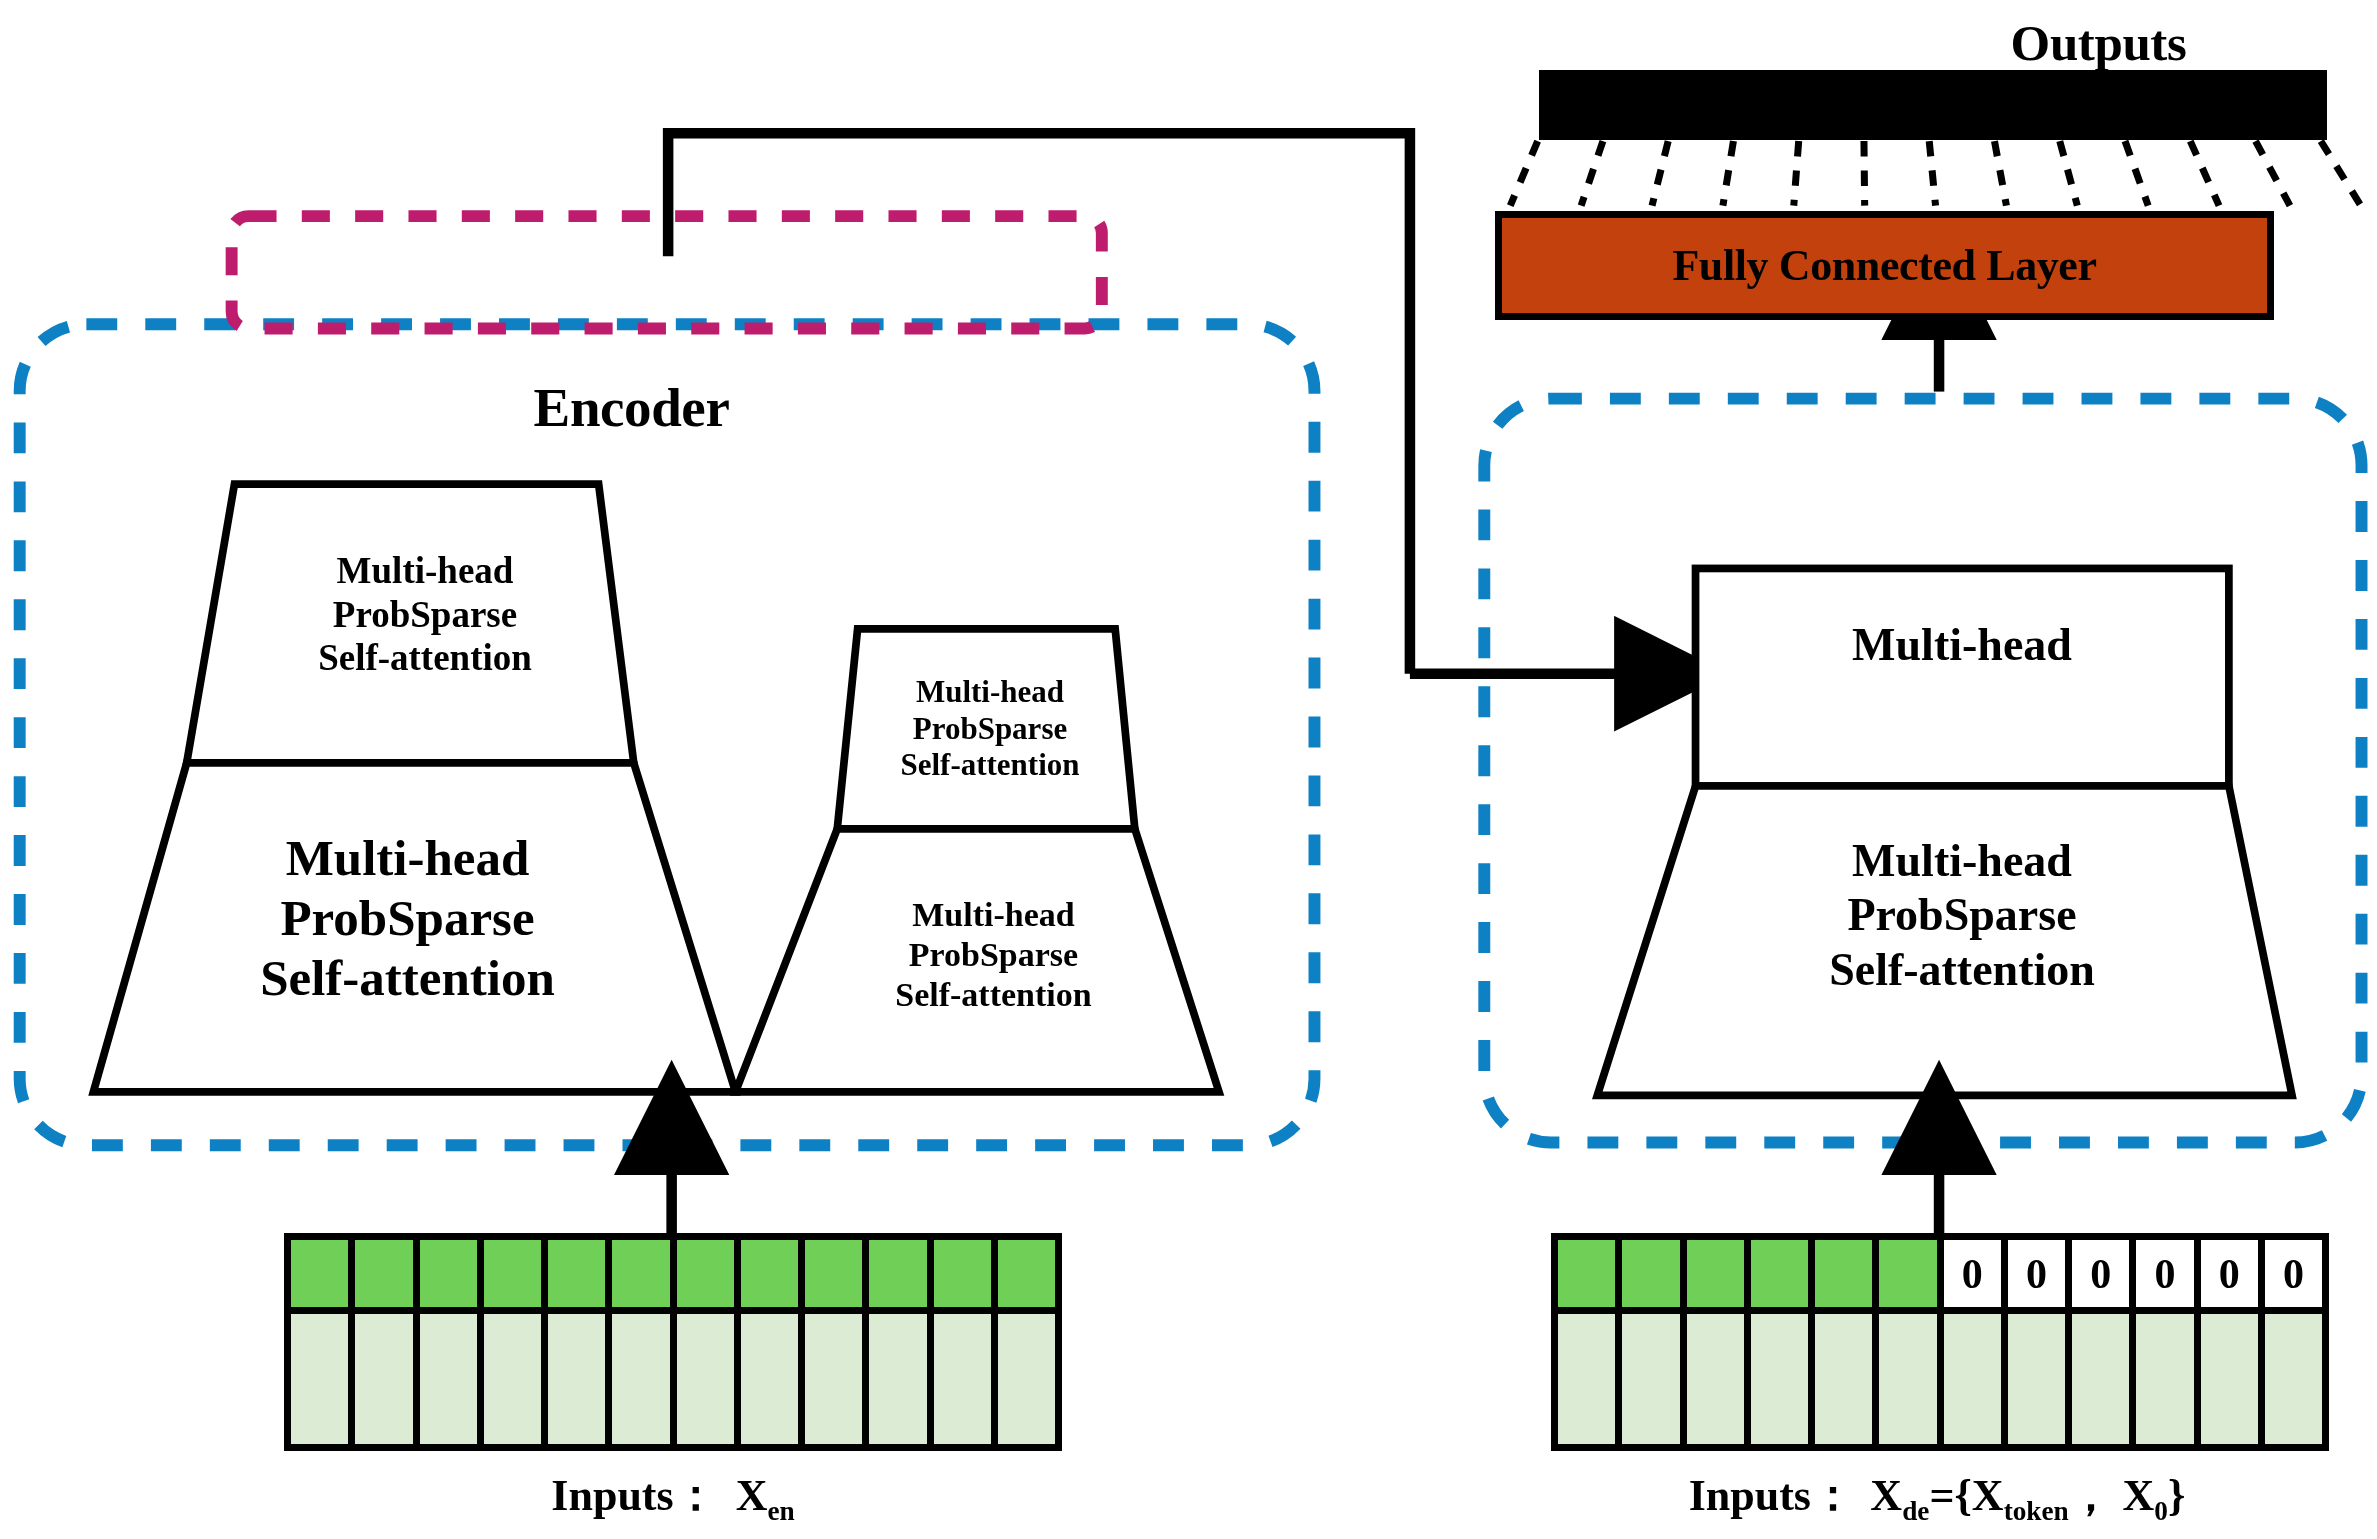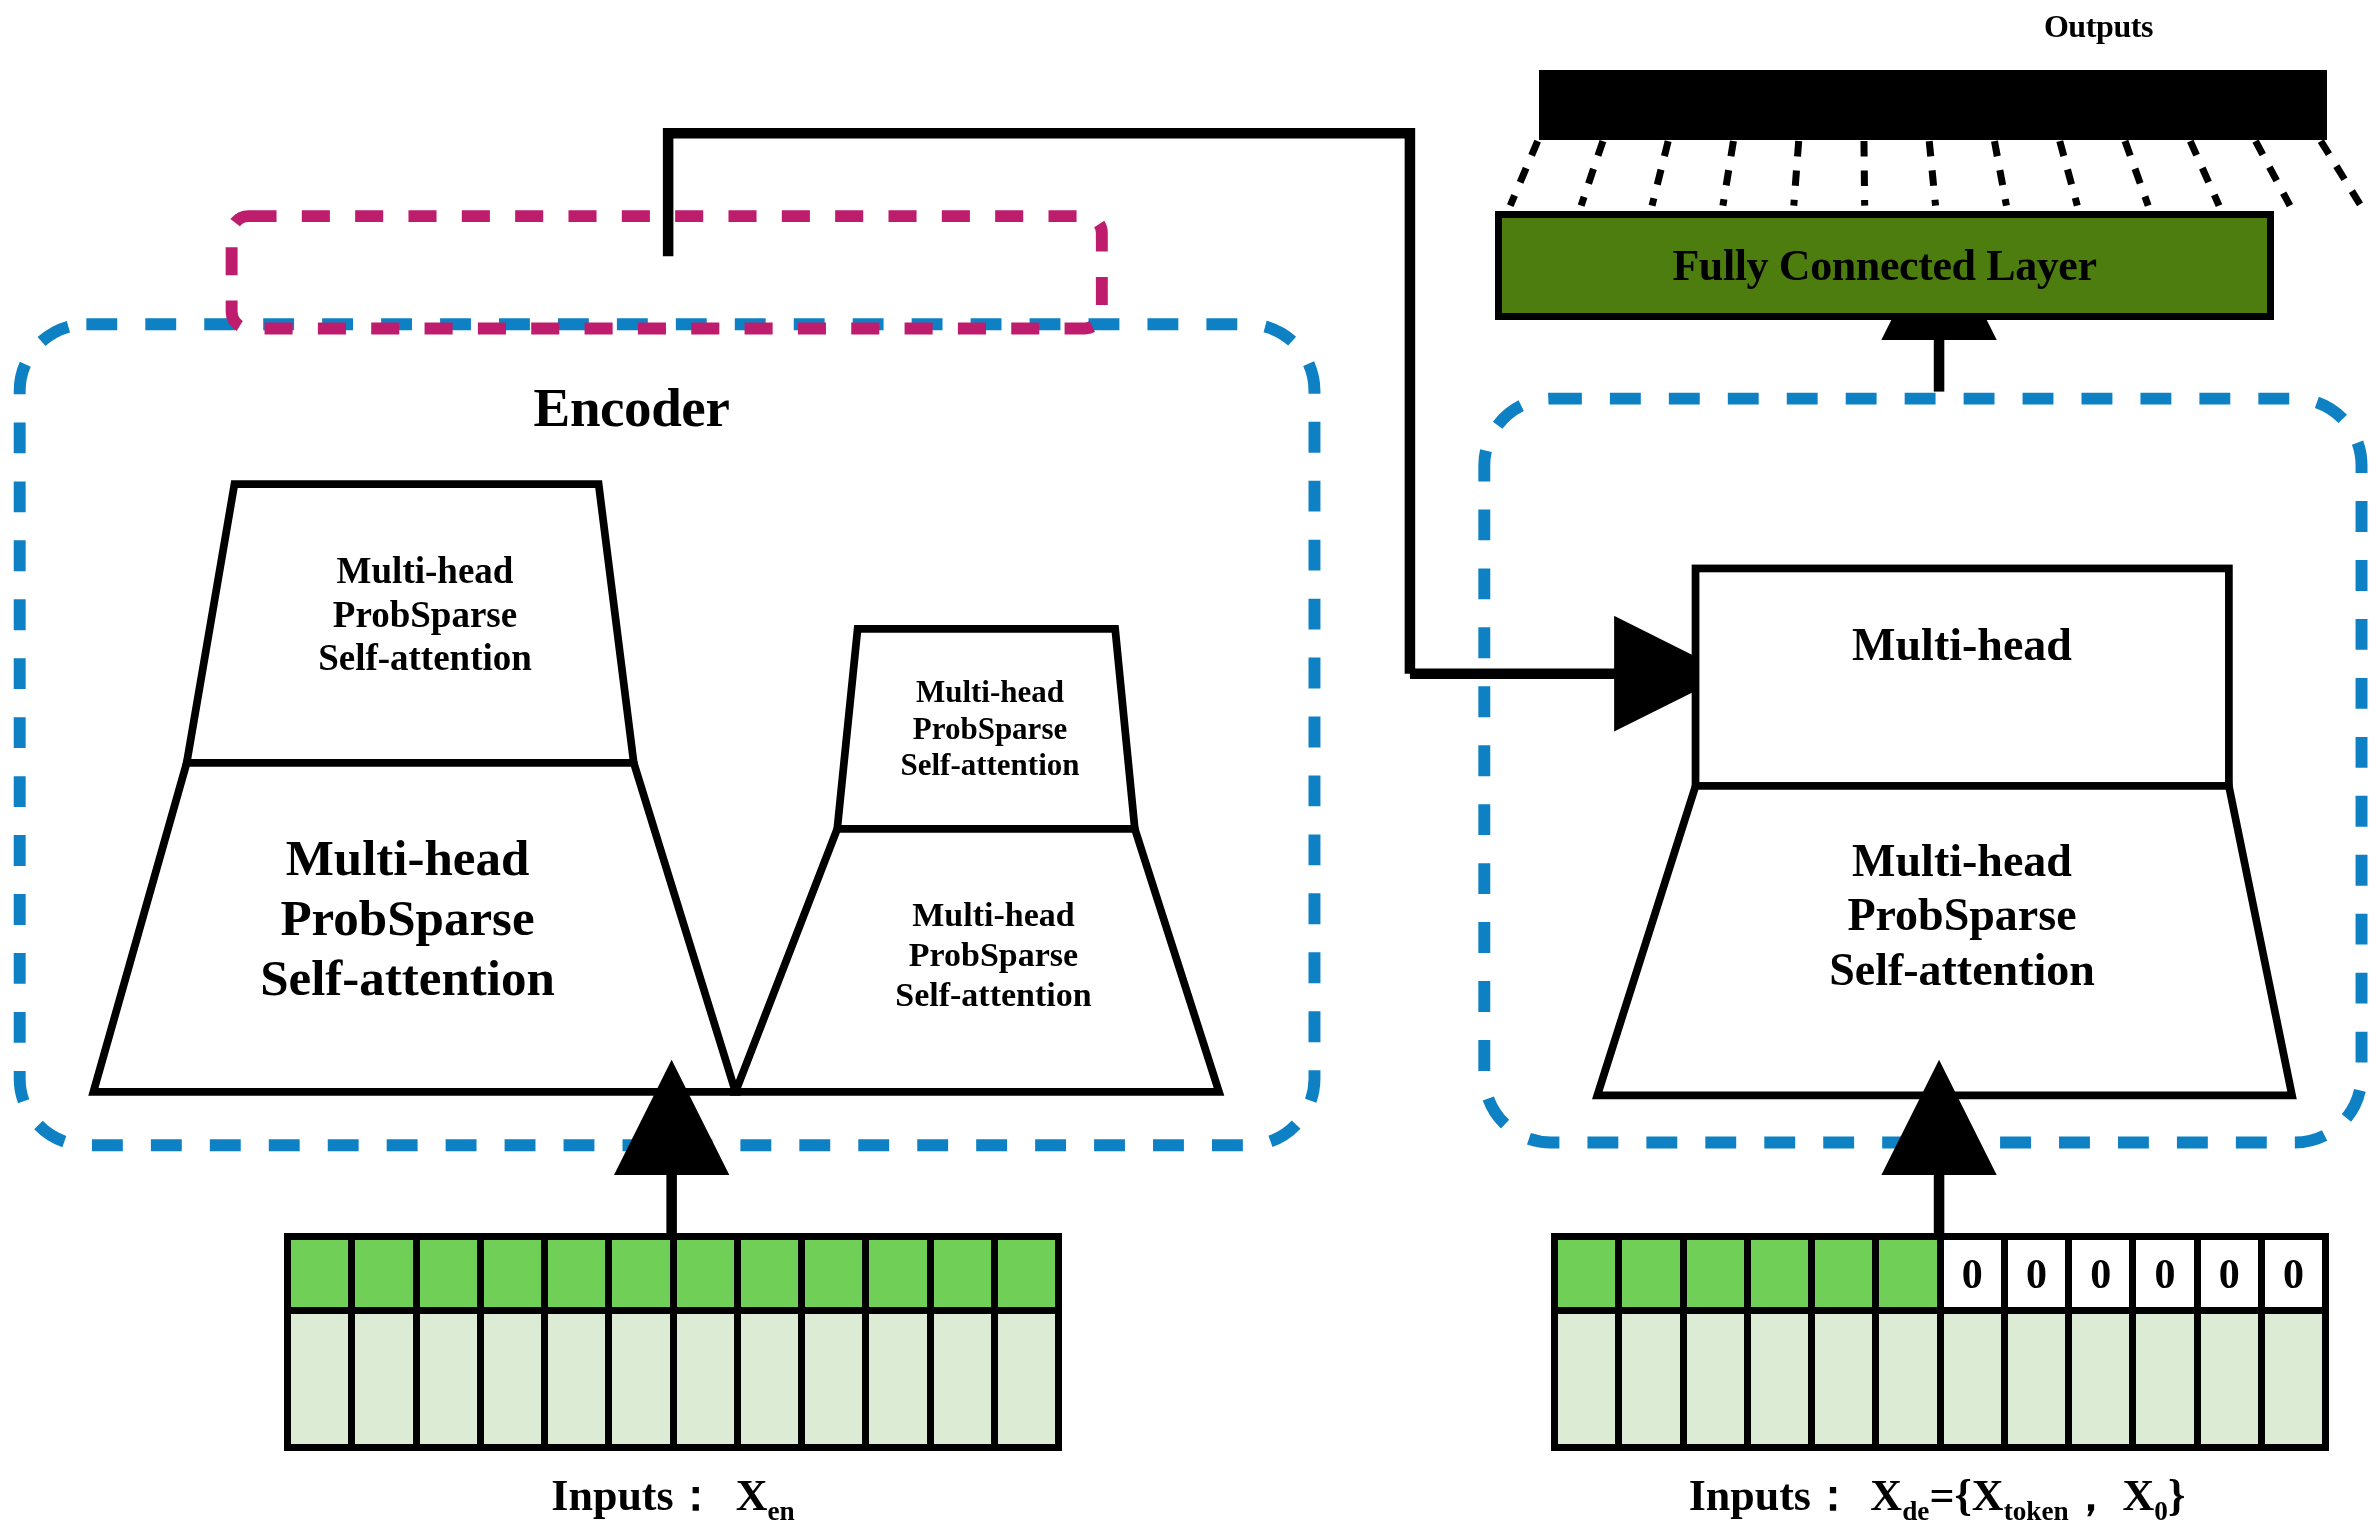--- a/index.html
+++ b/index.html
@@ -77,40 +77,40 @@
       <line x1="2749" y1="201" x2="2758" y2="293"></line>
       <line x1="2842" y1="201" x2="2859" y2="293"></line>
       <line x1="2935" y1="201" x2="2960" y2="293"></line>
       <line x1="3028" y1="201" x2="3061" y2="293"></line>
       <line x1="3121" y1="201" x2="3162" y2="293"></line>
       <line x1="3214" y1="201" x2="3263" y2="293"></line>
       <line x1="3307" y1="201" x2="3364" y2="293"></line>
     </g>
   </svg>
 
-  <div class="txt" style="left:1951px;top:8px;width:295px;font-size:32px;">Outputs</div>
+  <div class="txt" style="left:1951px;top:14px;width:295px;font-size:51px;">Outputs</div>
 
   <div class="abs" style="left:1539px;top:70px;width:788px;height:70px;background:#000;
               display:flex;gap:6.3px;padding:6.3px;box-sizing:border-box;">
       <div class="cell" style="flex: 1 1 0px; background: rgb(255, 255, 255);"></div>
       <div class="cell" style="flex: 1 1 0px; background: rgb(255, 255, 255);"></div>
       <div class="cell" style="flex: 1 1 0px; background: rgb(255, 255, 255);"></div>
       <div class="cell" style="flex: 1 1 0px; background: rgb(255, 255, 255);"></div>
       <div class="cell" style="flex: 1 1 0px; background: rgb(255, 255, 255);"></div>
       <div class="cell" style="flex: 1 1 0px; background: rgb(255, 255, 255);"></div>
       <div class="cell" style="flex: 1 1 0px; background: rgb(251, 210, 119);"></div>
       <div class="cell" style="flex: 1 1 0px; background: rgb(251, 210, 119);"></div>
       <div class="cell" style="flex: 1 1 0px; background: rgb(251, 210, 119);"></div>
       <div class="cell" style="flex: 1 1 0px; background: rgb(251, 210, 119);"></div>
       <div class="cell" style="flex: 1 1 0px; background: rgb(251, 210, 119);"></div>
       <div class="cell" style="flex: 1 1 0px; background: rgb(251, 210, 119);"></div>
     </div>
 
   <div class="abs" style="left:1495px;top:211px;width:779px;height:109px;
-              background:#4d7c0f;border:7.7px solid #000;box-sizing:border-box;
+              background:#c2410c;border:7.7px solid #000;box-sizing:border-box;
               display:flex;align-items:center;justify-content:center;">
     <span style="font-size:44px;font-weight:bold;letter-spacing:-0.4px;">Fully Connected Layer</span>
   </div>
 
 
   <div class="txt" style="left:484px;top:376px;width:295px;font-size:55px;">Encoder</div>
 
 
   <div class="blk" style="left:267px;top:549px;width:316px;font-size:37px;">
     <div>Multi-head</div>

